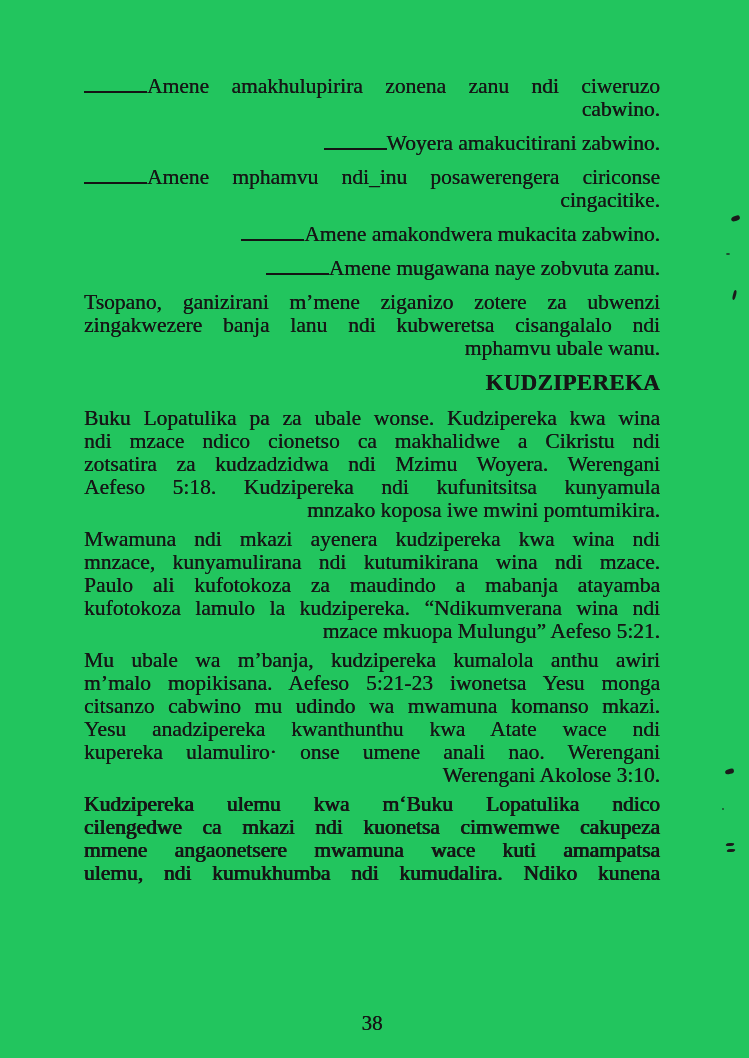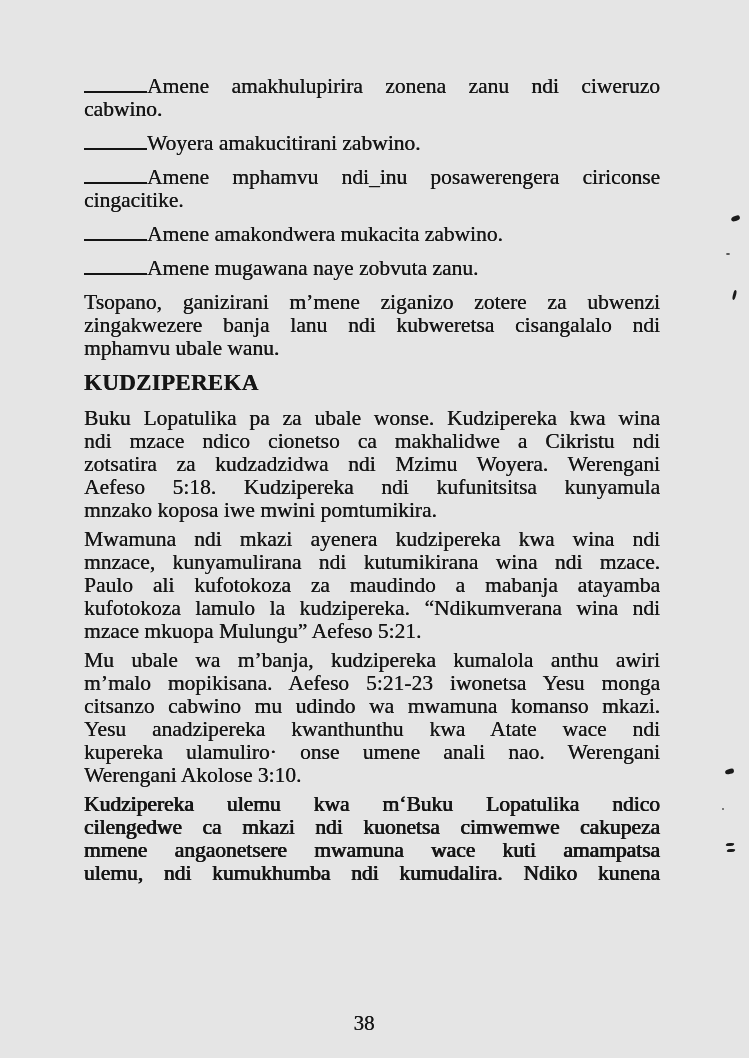--- a/index.html
+++ b/index.html
@@ -1,58 +1,59 @@
 <!DOCTYPE html>
 <html><head>
 <meta charset="utf-8">
 <style>
   html, body { margin: 0; padding: 0; }
   body { background: #ffffff; }
   .page {
     position: relative;
     width: 749px;
     height: 1058px;
-    background: #e5e5e5;
+    background: #22c55e;
     color: #161616;
     font-family: "Liberation Serif", "DejaVu Serif", serif;
     font-size: 21.5px;
     line-height: 23px;
     overflow: hidden;
     text-shadow: 0.3px 0 0 currentColor;
   }
   .content {
     position: absolute;
     left: 84px;
     top: 75px;
     width: 576px;
   }
-  .ln { text-align: left; }
+  .ln { text-align: right; }
   .ln.j { text-align: justify; text-align-last: justify; }
   .item { margin-bottom: 11px; }
   .para { margin-bottom: 6px; }
   .heading {
     font-weight: bold;
     font-size: 23px;
     line-height: 23px;
     margin-top: 11px;
     margin-bottom: 13px;
     letter-spacing: 0.3px;
+    text-align: right;
   }
   .blank {
     display: inline-block;
     width: 63px;
     height: 1px;
     border-bottom: 2.5px solid #141414;
   }
   .it { }
   .bolder { text-shadow: 0.6px 0 0 currentColor, -0.2px 0 0 currentColor; }
   .page-number {
     position: absolute;
     top: 1012px;
-    left: 84px;
+    left: 92px;
     width: 560px;
     text-align: center;
     font-size: 21px;
   }
   .speck { position: absolute; background: #1b1b1b; }
   .speck-a { left: 731px; top: 216px; width: 9px; height: 5px; border-radius: 60% 40% 50% 50%; transform: rotate(-18deg); }
   .speck-b { left: 726px; top: 253px; width: 4px; height: 2px; border-radius: 50%; opacity: 0.75; }
   .speck-c { left: 733px; top: 290px; width: 3px; height: 10px; border-radius: 45%; transform: rotate(14deg); }
   .speck-d { left: 725px; top: 769px; width: 9px; height: 5px; border-radius: 60% 40% 50% 50%; transform: rotate(-14deg); }
   .speck-e { left: 722px; top: 808px; width: 2px; height: 2px; border-radius: 50%; opacity: 0.7; }

